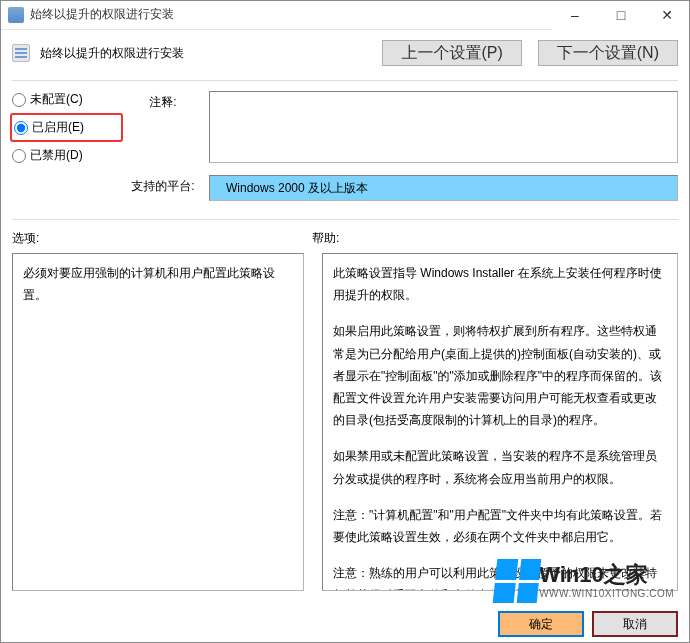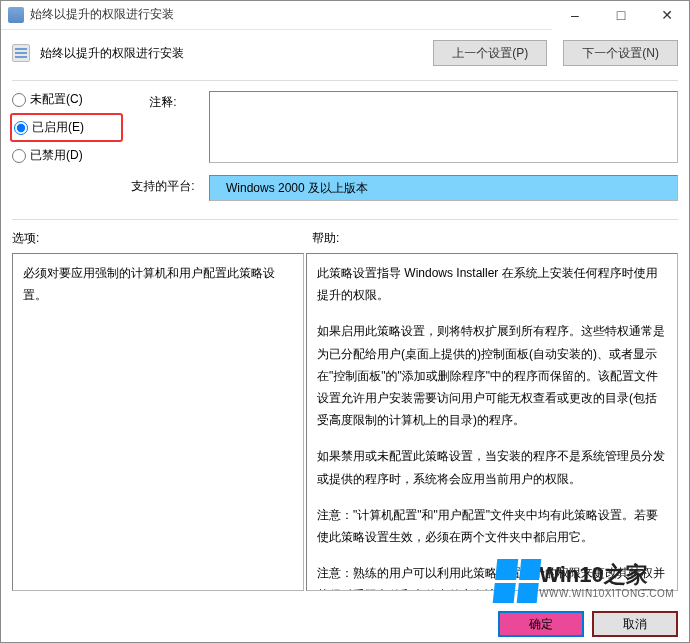--- a/index.html
+++ b/index.html
@@ -68,21 +68,21 @@
     }
     .header-row .header-title {
       flex: 1;
       font-size: 12px;
     }
     .nav-btn {
       height: 26px;
       padding: 0 18px;
       background: #e1e1e1;
       border: 1px solid #adadad;
-      font-size: 12px;
+      font-size: 16px;
       font-family: inherit;
       color: #333;
     }
     .nav-btn + .nav-btn { margin-left: 6px; }
     .divider {
       height: 1px;
       background: #ddd;
       margin: 4px 12px 10px 12px;
     }
     
@@ -151,21 +151,21 @@
       margin: 18px 12px 10px 12px;
     }
     
     .section-labels {
       display: flex;
       padding: 0 12px 6px 12px;
     }
     .section-labels .opt-label { width: 300px; }
     .panels {
       display: flex;
-      gap: 2px;
+      gap: 18px;
       padding: 0 12px;
     }
     .panel {
       border: 1px solid #838383;
       border-bottom-color:#b5b5b5;
       border-right-color:#b5b5b5;
       background: #fff;
       font-size: 12px;
       line-height: 1.85;
       padding: 8px 10px;
@@ -191,21 +191,21 @@
     .dlg-btn {
       height: 26px;
       width: 86px;
       background: #e1e1e1;
       border: 2px solid #7f1d1d;
       font-size: 12px;
       font-family: inherit;
     }
     .dlg-btn.primary {
       border: 2px solid #0078d7;
-      background: #ec4899;
+      background: #fdba74;
     }
     
     .watermark {
       position: absolute;
       right: 16px;
       bottom: 40px;
       display: flex;
       align-items: center;
       pointer-events: none;
     }

